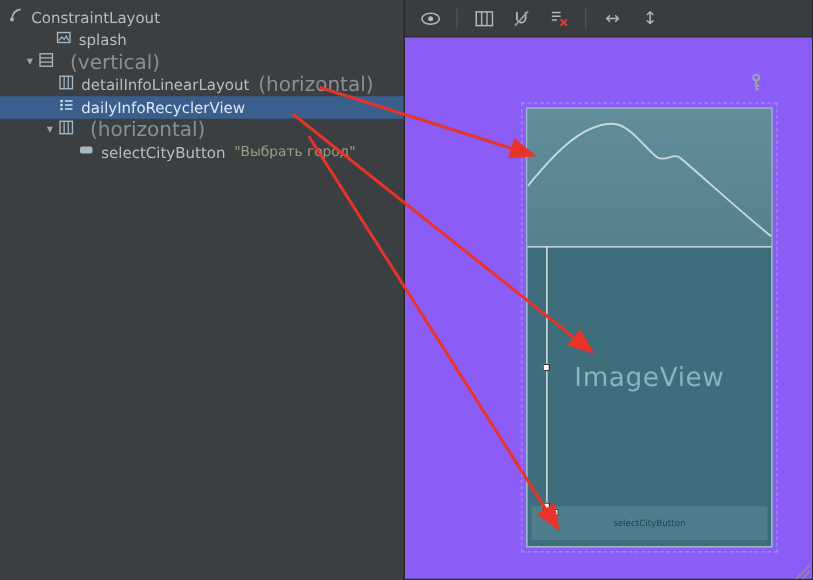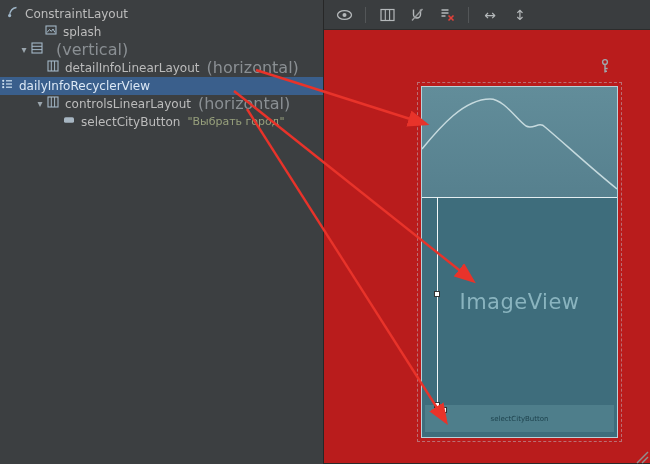--- a/index.html
+++ b/index.html
@@ -25,21 +25,21 @@
          border-left:1px solid #272727;box-sizing:border-box;}
   .design-toolbar{height:30px;background:#3a3d3f;border-bottom:1px solid #2c2c2c;
                   display:flex;align-items:center;padding-left:11px;gap:12px;
                   box-sizing:border-box;}
   .tbtn{width:18px;height:18px;display:flex;align-items:center;justify-content:center;
         flex:none;}
   .tbtn svg{display:block;}
   .tglyph{font-size:14px;color:#b4b8ba;line-height:18px;}
   .tb-sep{width:1px;height:16px;background:#535658;flex:none;}
 
-  .canvas{position:relative;height:433px;background:#b91c1c;}
+  .canvas{position:relative;height:433px;background:#8b5cf6;}
 
   
   .device{position:absolute;left:97px;top:56px;width:197px;height:352px;
           background:#3e6d7c;border:1px solid #b9d2da;box-sizing:border-box;
           outline:1px dashed rgba(190,210,220,.45);outline-offset:3px;}
   .graph-area{position:absolute;left:0;top:0;right:0;height:110px;
               background:linear-gradient(#628d9a,#56808e);}
   .graph-area svg{display:block;}
   .h-line{position:absolute;left:0;right:0;top:110px;height:1px;background:#e3edf0;}
   .v-line{position:absolute;left:15px;top:110px;width:1px;height:212px;background:#f2f7f8;}
@@ -102,21 +102,21 @@
         <svg width="12" height="12" viewBox="0 0 12 12">
             <rect x="1" y="1" width="10" height="10" fill="none" stroke="#a3b7c6" stroke-width="1.1"></rect>
             <line x1="4.3" y1="1" x2="4.3" y2="11" stroke="#a3b7c6" stroke-width="1"></line>
             <line x1="7.6" y1="1" x2="7.6" y2="11" stroke="#a3b7c6" stroke-width="1"></line>
           </svg>
       </span>
       <span class="tlabel">detailInfoLinearLayout</span>
       <span class="tannot">(horizontal)</span>
     </div>
 
-    <div class="tree-row selected" style="">
+    <div class="tree-row selected" style="padding-left:46px">
       <span class="ticon">
         <svg width="12" height="12" viewBox="0 0 12 12">
             <circle cx="2.2" cy="2.8" r="1.1" fill="#cfe1f0"></circle>
             <circle cx="2.2" cy="6" r="1.1" fill="#cfe1f0"></circle>
             <circle cx="2.2" cy="9.2" r="1.1" fill="#cfe1f0"></circle>
             <line x1="5" y1="2.8" x2="11" y2="2.8" stroke="#cfe1f0" stroke-width="1.2"></line>
             <line x1="5" y1="6" x2="11" y2="6" stroke="#cfe1f0" stroke-width="1.2"></line>
             <line x1="5" y1="9.2" x2="11" y2="9.2" stroke="#cfe1f0" stroke-width="1.2"></line>
           </svg>
       </span>
@@ -125,21 +125,20 @@
 
     <div class="tree-row" style="padding-left:34px">
       <span class="chev">▾</span>
       <span class="ticon">
         <svg width="12" height="12" viewBox="0 0 12 12">
             <rect x="1" y="1" width="10" height="10" fill="none" stroke="#a3b7c6" stroke-width="1.1"></rect>
             <line x1="4.3" y1="1" x2="4.3" y2="11" stroke="#a3b7c6" stroke-width="1"></line>
             <line x1="7.6" y1="1" x2="7.6" y2="11" stroke="#a3b7c6" stroke-width="1"></line>
           </svg>
       </span>
-      <span class="tlabel">controlsLinearLayout</span>
       <span class="tannot">(horizontal)</span>
     </div>
 
     <div class="tree-row" style="padding-left:62px">
       <span class="ticon">
         <svg width="12" height="12" viewBox="0 0 12 12">
             <rect x="1" y="3.2" width="10" height="5.6" rx="1.6" fill="#a7b6c2"></rect>
           </svg>
       </span>
       <span class="tlabel">selectCityButton</span>

